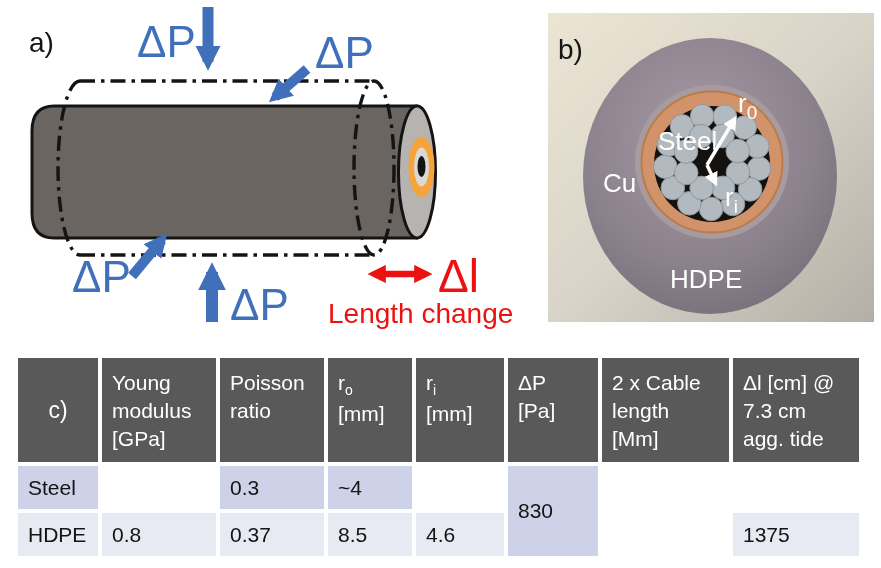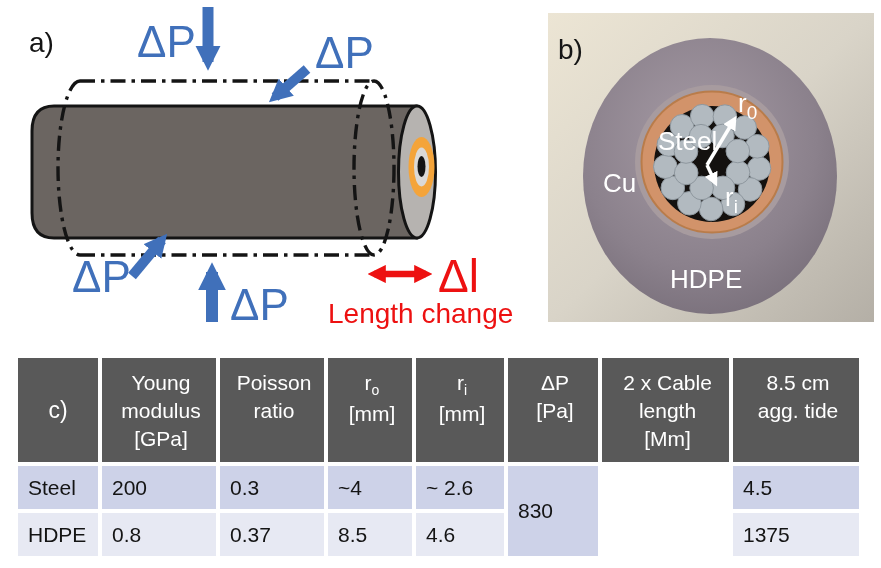--- a/index.html
+++ b/index.html
@@ -6,21 +6,21 @@
   .stage{position:relative;width:881px;height:568px;background:#ffffff;overflow:hidden;
          font-family:"Liberation Sans", sans-serif;}
   .panel-a{position:absolute;left:0;top:0;}
   .panel-b{position:absolute;left:548px;top:13px;}
   
   .tbl{position:absolute;left:18px;top:358px;display:grid;
        grid-template-columns:80px 114px 104px 84px 88px 90px 127px 126px;
        grid-template-rows:104px 43px 43px;gap:4px;}
   .cell{display:flex;}
   .head{background:#595959;color:#ffffff;font-size:21px;line-height:1.34;
-        flex-direction:column;align-items:center;padding:11px 6px 0 10px;}
+        flex-direction:column;align-items:flex-start;padding:11px 6px 0 10px;}
   .corner{align-items:center;justify-content:center;padding:0;font-size:23px;}
   .bodyc{font-size:21px;color:#141414;align-items:center;padding-left:10px;}
   .bg1{background:#cdd2e8;}
   .bg2{background:#e7e9f3;}
   .merged{grid-row:2 / span 2;background:#cdd2e8;}
   sub{font-size:14px;}
   .c1{grid-column:1}.c2{grid-column:2}.c3{grid-column:3}.c4{grid-column:4}
   .c5{grid-column:5}.c6{grid-column:6}.c7{grid-column:7}.c8{grid-column:8}
   .r1{grid-row:1}.r2{grid-row:2}.r3{grid-row:3}
 </style>
@@ -159,31 +159,29 @@
     <div class="cell head c6 r1">
       <div>ΔP</div>
         <div>[Pa]</div>
     </div>
     <div class="cell head c7 r1">
       <div>2 x Cable</div>
         <div>length</div>
         <div>[Mm]</div>
     </div>
     <div class="cell head c8 r1">
-        <div>8.5 cm</div>
+      <div>Δl  [cm] @</div>
+        <div>7.3 cm</div>
         <div>agg. tide</div>
     </div>
 
     <div class="cell bodyc bg1 c1 r2">Steel</div>
-    <div class="cell bodyc bg1 c2 r2">200</div>
     <div class="cell bodyc bg1 c3 r2">0.3</div>
     <div class="cell bodyc bg1 c4 r2">~4</div>
-    <div class="cell bodyc bg1 c5 r2">~ 2.6</div>
     <div class="cell bodyc merged c6">830</div>
-    <div class="cell bodyc bg1 c8 r2">4.5</div>
 
     <div class="cell bodyc bg2 c1 r3">HDPE</div>
     <div class="cell bodyc bg2 c2 r3">0.8</div>
     <div class="cell bodyc bg2 c3 r3">0.37</div>
     <div class="cell bodyc bg2 c4 r3">8.5</div>
     <div class="cell bodyc bg2 c5 r3">4.6</div>
     <div class="cell bodyc bg2 c8 r3">1375</div>
   </div>
 
 </div>

